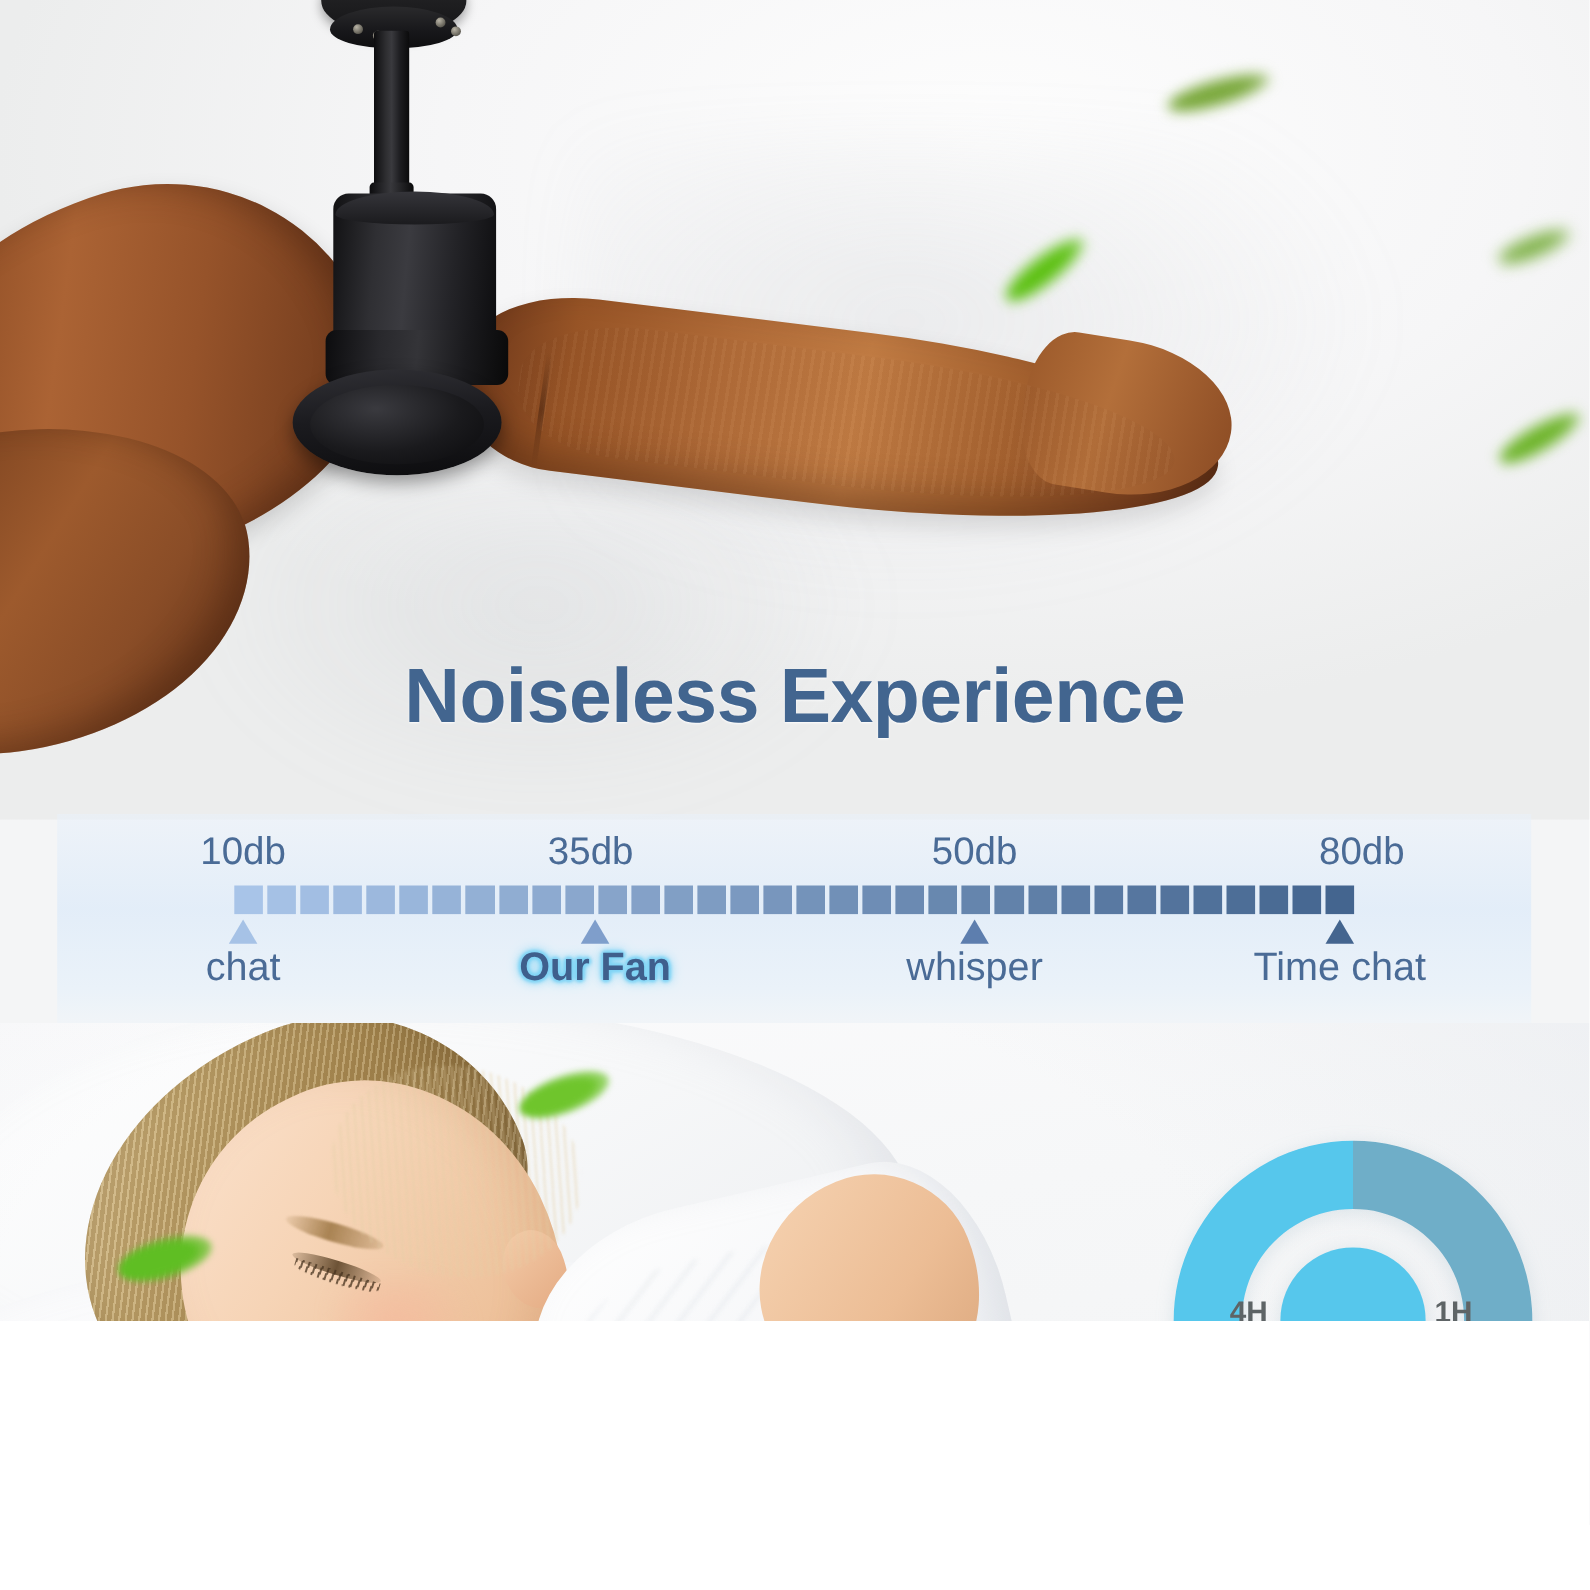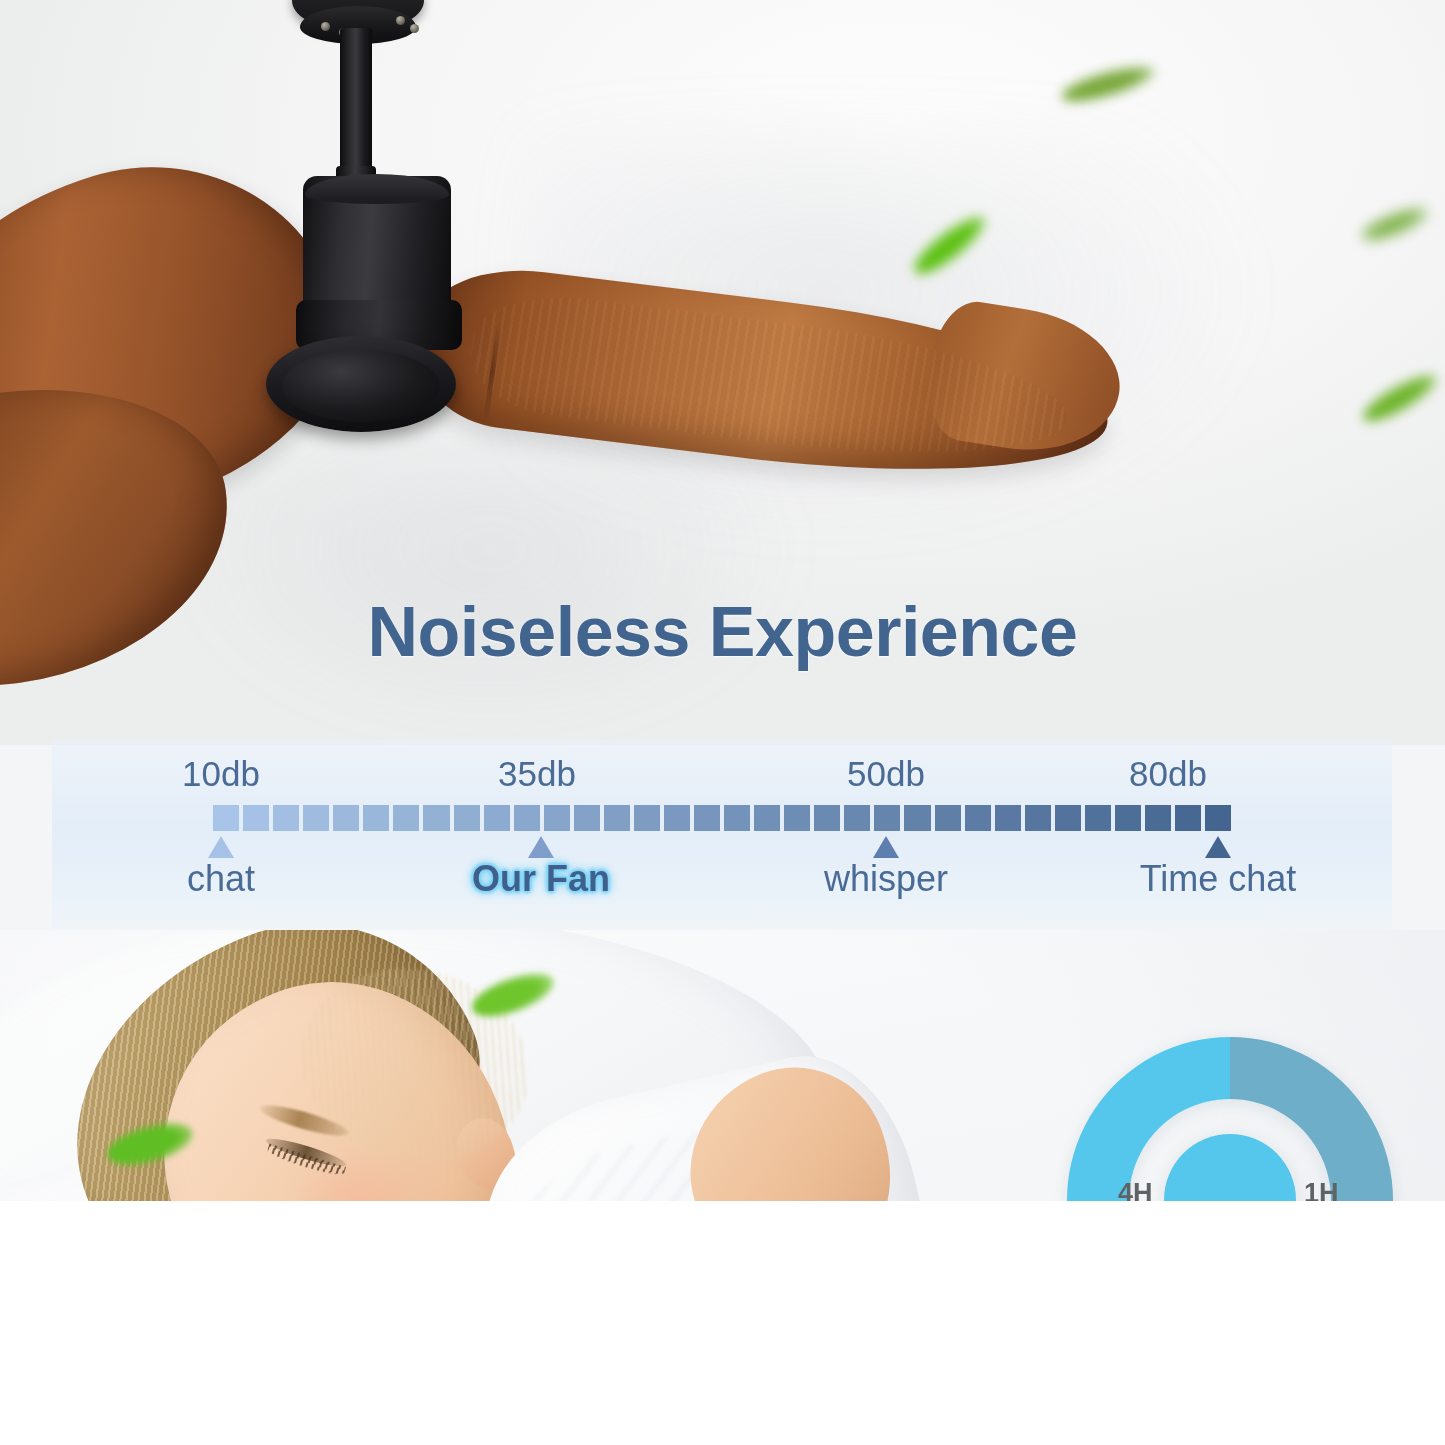--- a/index.html
+++ b/index.html
@@ -392,21 +392,21 @@
   </div>
 
   <div class="title">Noiseless Experience</div>
 
   <div class="noise-panel"></div>
 
   <div class="db-row" id="db-row">
       <div class="db-label" style="left: 221px;">10db</div>
       <div class="db-label" style="left: 537px;">35db</div>
       <div class="db-label" style="left: 886px;">50db</div>
-      <div class="db-label" style="left: 1168px;">80db</div>
+      <div class="db-label" style="left: 1238px;">80db</div>
     </div>
   <div class="scale-bar" id="scale-bar">
       <div class="seg" style="background: rgb(168, 196, 232);"></div>
       <div class="seg" style="background: rgb(165, 193, 229);"></div>
       <div class="seg" style="background: rgb(162, 190, 227);"></div>
       <div class="seg" style="background: rgb(159, 187, 224);"></div>
       <div class="seg" style="background: rgb(156, 184, 221);"></div>
       <div class="seg" style="background: rgb(153, 182, 219);"></div>
       <div class="seg" style="background: rgb(150, 179, 216);"></div>
       <div class="seg" style="background: rgb(147, 176, 213);"></div>

